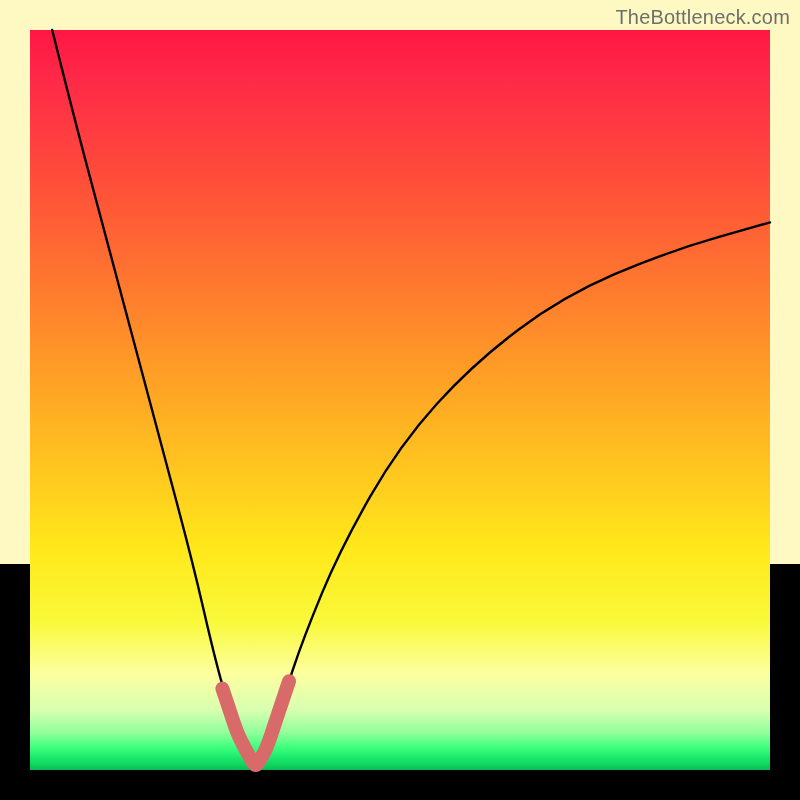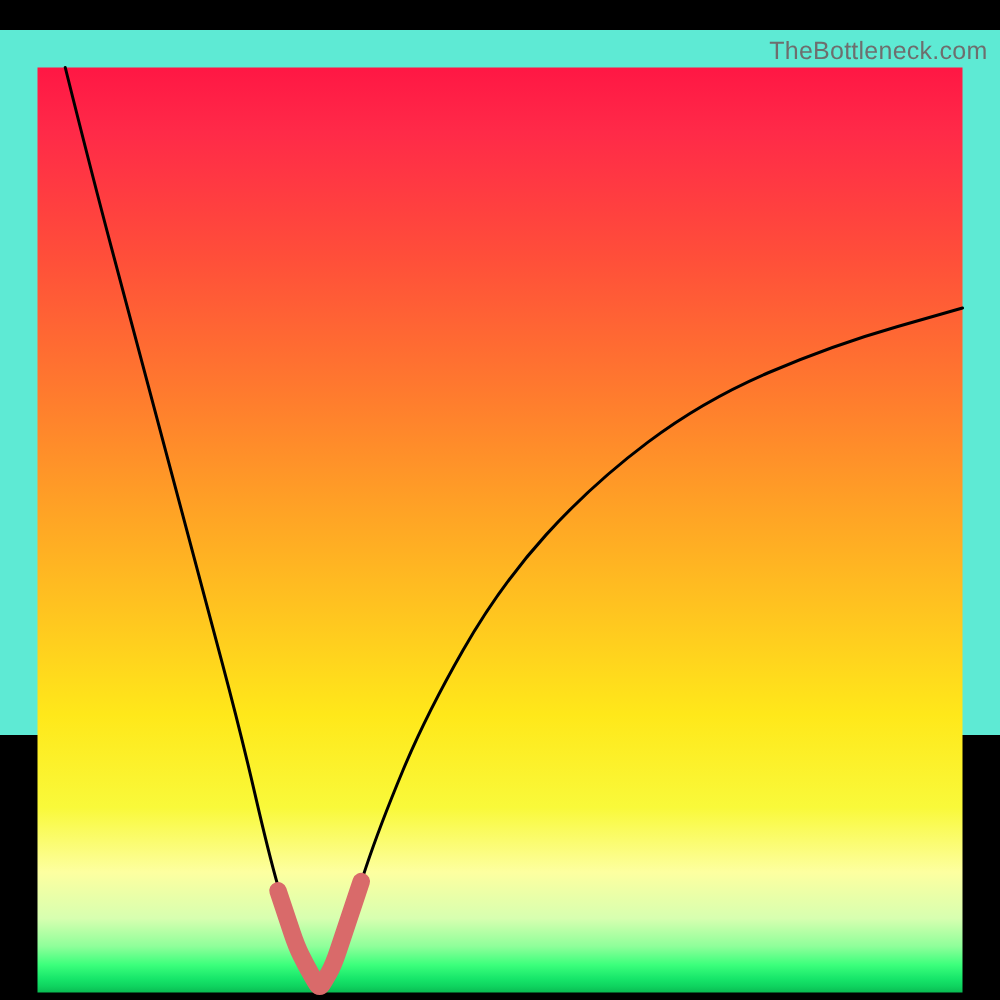--- a/index.html
+++ b/index.html
@@ -8,22 +8,21 @@
     width: 800px;
     height: 800px;
     background: #000;
     overflow: hidden;
     font-family: Arial, Helvetica, sans-serif;
   }
   .outer {
     position: relative;
     width: 800px;
     height: 564px;
-    background: #5eead4;
-    margin-top: 24px;
+    background: #fef9c3;
   }
   .plot {
     position: absolute;
     left: 30px;
     top: 30px;
     width: 740px;
     height: 740px;
     
     background: linear-gradient(to bottom,
       #ff1744 0%,

